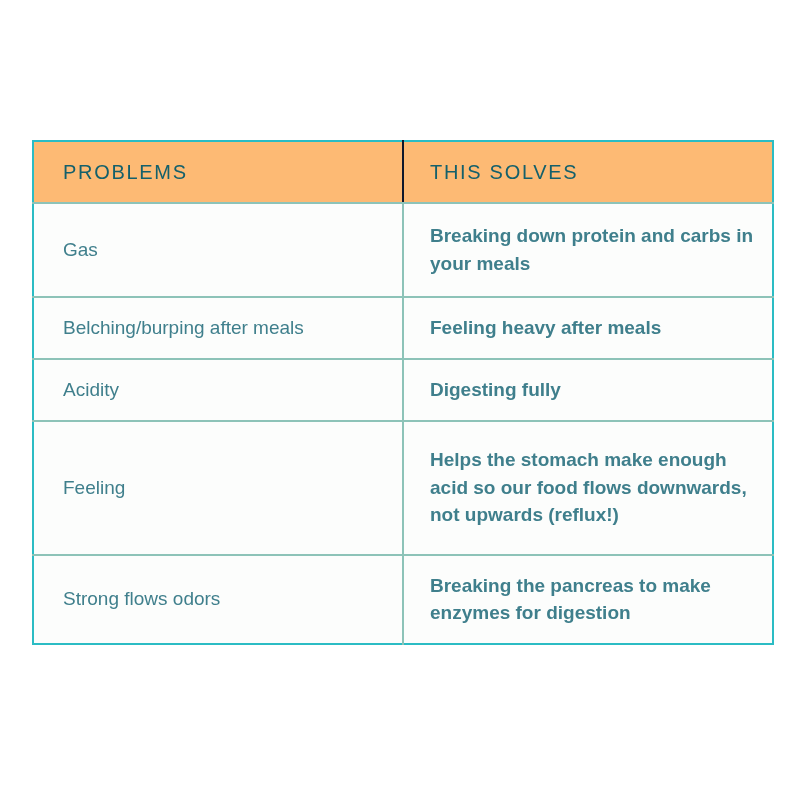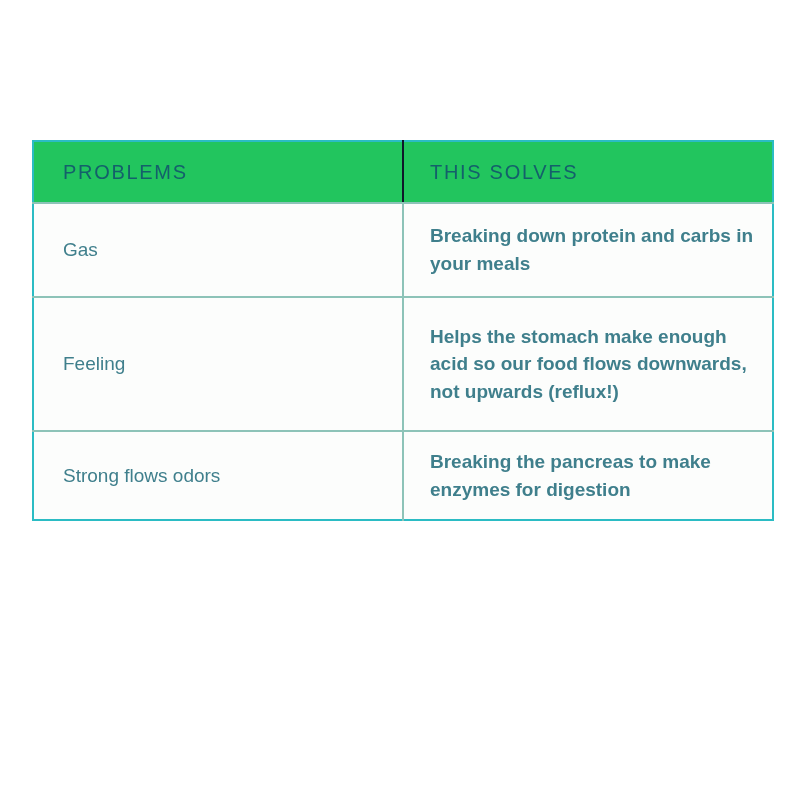--- a/index.html
+++ b/index.html
@@ -44,21 +44,21 @@
     box-sizing: border-box;
     height: 62px;
     padding: 0 0 0 29px;
     text-align: left;
     vertical-align: middle;
     font-family: "Liberation Sans", sans-serif;
     font-size: 20px;
     font-weight: 500;
     letter-spacing: 1.7px;
     color: #14606b;
-    background: #22c55e;
+    background: #fdba74;
     border-bottom: 2px solid #8dc3b8;
     white-space: nowrap;
   }
 
   .table-head th.col-divider {
     border-left: 2px solid #0f172a;
     padding-left: 26px;
   }
 
   
@@ -125,21 +125,37 @@
 
       <tr class="row-gas">
         <td class="cell-problem">
           <span class="cell-text">Gas</span>
         </td>
         <td class="cell-solves">
           <span class="cell-text">Breaking down protein and carbs in your meals</span>
         </td>
       </tr>
 
+      <tr class="row-belching">
+        <td class="cell-problem">
+          <span class="cell-text">Belching/burping after meals</span>
+        </td>
+        <td class="cell-solves">
+          <span class="cell-text">Feeling heavy after meals</span>
+        </td>
+      </tr>
 
+      <tr class="row-acidity">
+        <td class="cell-problem">
+          <span class="cell-text">Acidity</span>
+        </td>
+        <td class="cell-solves">
+          <span class="cell-text">Digesting fully</span>
+        </td>
+      </tr>
 
       <tr class="row-reflux">
         <td class="cell-problem">
           <span class="cell-text">Feeling</span>
         </td>
         <td class="cell-solves">
           <span class="cell-text">Helps the stomach make enough acid so our food flows downwards, not upwards (reflux!)</span>
         </td>
       </tr>
 

